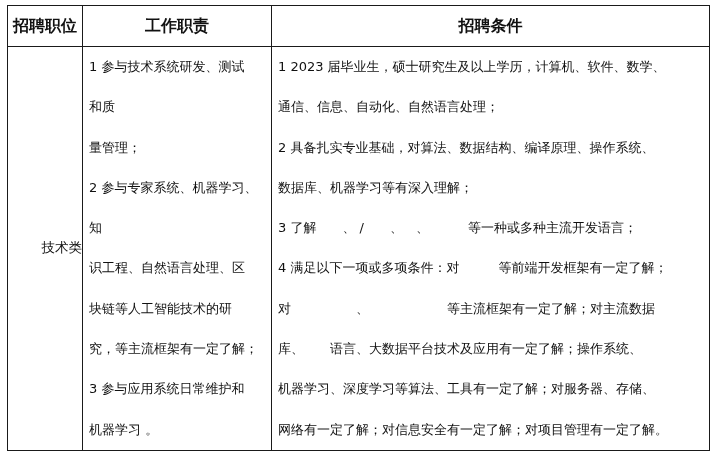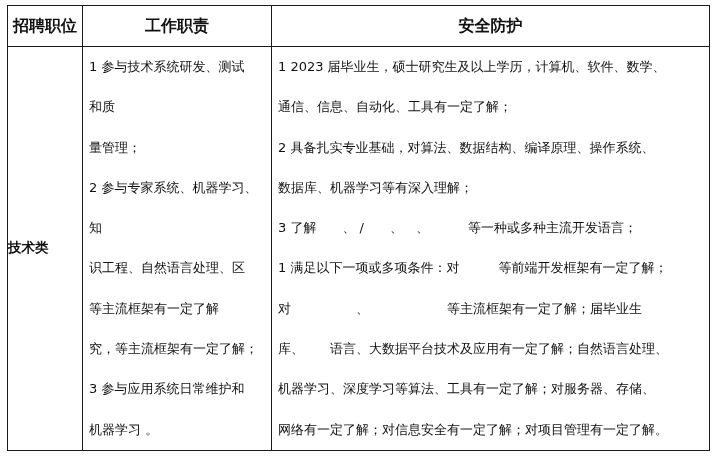--- a/index.html
+++ b/index.html
@@ -10,67 +10,67 @@
     border-collapse: collapse; table-layout: fixed;
     width: 702px;
   }
   table.recruit td, table.recruit th {
     border: 1px solid #1a1a1a; padding: 0; vertical-align: middle;
   }
   th { height: 40px; font-size: 16px; font-weight: bold; text-align: center; }
   col.c1 { width: 75px; }
   col.c2 { width: 189px; }
   col.c3 { width: 438px; }
-  td.pos { text-align: left; font-size: 13.5px; font-weight: bold; }
+  td.pos { text-align: right; font-size: 13.5px; font-weight: normal; }
   .lines { padding: 0 0 0 6px; }
   .line { height: 40.3px; line-height: 40.3px; font-size: 13px; white-space: nowrap; overflow: hidden; }
   .c2 .line { padding-right: 2px; }
 </style>
 </head>
 <body>
 
 <table class="recruit">
   <colgroup>
       <col class="c1">
       <col class="c2">
       <col class="c3">
     </colgroup>
   <thead>
     <tr>
       <th>招聘职位</th>
       <th>工作职责</th>
-      <th>安全防护</th>
+      <th>招聘条件</th>
     </tr>
   </thead>
   <tbody>
     <tr>
       <td class="pos">技术类</td>
       <td class="c2">
         <div class="lines">
           <div class="line">1 参与技术系统研发、测试</div>
           <div class="line">和质</div>
           <div class="line">量管理；</div>
           <div class="line">2 参与专家系统、机器学习、</div>
           <div class="line">知</div>
           <div class="line">识工程、自然语言处理、区</div>
-          <div class="line">等主流框架有一定了解</div>
+          <div class="line">块链等人工智能技术的研</div>
           <div class="line">究，等主流框架有一定了解；</div>
           <div class="line">3 参与应用系统日常维护和</div>
           <div class="line">机器学习 。</div>
         </div>
       </td>
       <td class="c3">
         <div class="lines">
           <div class="line">1 2023 届毕业生，硕士研究生及以上学历，计算机、软件、数学、</div>
-          <div class="line">通信、信息、自动化、工具有一定了解；</div>
+          <div class="line">通信、信息、自动化、自然语言处理；</div>
           <div class="line">2 具备扎实专业基础，对算法、数据结构、编译原理、操作系统、</div>
           <div class="line">数据库、机器学习等有深入理解；</div>
           <div class="line">3 了解　　、 /　　、　、　　　等一种或多种主流开发语言；</div>
-          <div class="line">1 满足以下一项或多项条件：对　　　等前端开发框架有一定了解；</div>
-          <div class="line">对　　　　　、　　　　　　等主流框架有一定了解；届毕业生</div>
-          <div class="line">库、　　语言、大数据平台技术及应用有一定了解；自然语言处理、</div>
+          <div class="line">4 满足以下一项或多项条件：对　　　等前端开发框架有一定了解；</div>
+          <div class="line">对　　　　　、　　　　　　等主流框架有一定了解；对主流数据</div>
+          <div class="line">库、　　语言、大数据平台技术及应用有一定了解；操作系统、</div>
           <div class="line">机器学习、深度学习等算法、工具有一定了解；对服务器、存储、</div>
           <div class="line">网络有一定了解；对信息安全有一定了解；对项目管理有一定了解。</div>
         </div>
       </td>
     </tr>
   </tbody>
 </table>
 
 </body></html>

